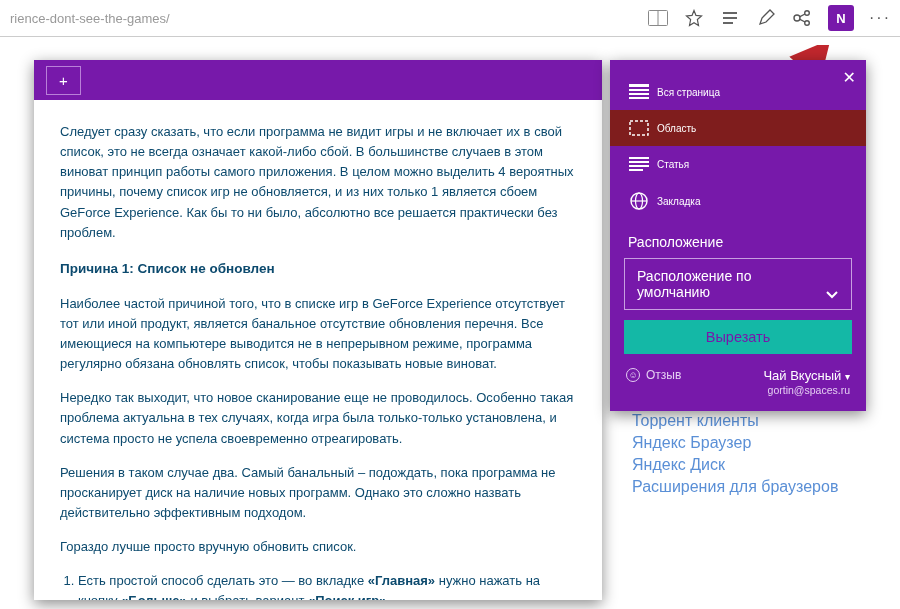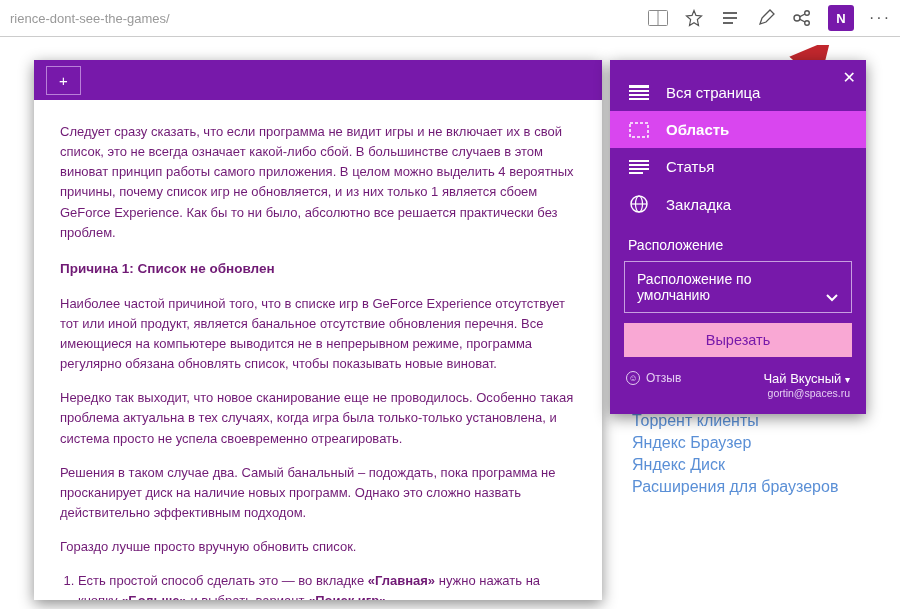--- a/index.html
+++ b/index.html
@@ -42,51 +42,51 @@
     height: 40px; background: #7719aa; display: flex; align-items: center;
     padding: 0 12px;
   }
   .add-region-btn {
     border: 1px solid #b980d8; color: #fff; background: transparent;
     padding: 5px 12px; font-size: 13px; display: flex; align-items: center; gap: 8px;
     cursor: pointer;
   }
   .preview-body {
     flex: 1; overflow: hidden; padding: 22px 26px 0 26px;
-    font-size: 13px; line-height: 1.55; color: #701a75;
+    font-size: 13px; line-height: 1.55; color: #0c4a6e;
   }
   .preview-body p { margin-bottom: 14px; }
   .preview-body h3 { font-size: 13.5px; font-weight: bold; margin: 16px 0 14px; }
   .preview-body ol { padding-left: 18px; margin-bottom: 14px; }
   .preview-body ol li { margin-bottom: 10px; position: relative; }
   .preview-body b { font-weight: bold; }
 
   
   .onenote {
     position: absolute; top: 60px; right: 34px;
     width: 256px; background: #7719aa; color: #fff;
     box-shadow: 0 4px 14px rgba(0,0,0,0.45);
     padding: 0 0 10px 0;
   }
   .onenote .close { position: absolute; top: 8px; right: 10px; color: #fff; font-size: 16px; cursor: pointer; }
   .onenote ul { list-style: none; padding: 14px 0 8px; }
   .onenote li {
-    display: flex; align-items: center; gap: 16px;
-    padding: 10px 18px; font-size: 15px; cursor: pointer;
-  }
-  .onenote li.selected { background: #d946ef; font-weight: bold; }
+    display: flex; align-items: center; gap: 7px;
+    padding: 10px 18px; font-size: 10px; cursor: pointer;
+  }
+  .onenote li.selected { background: #7f1d1d; }
   .onenote li .mi { width: 22px; display:flex; justify-content:center; font-size:16px; }
   .onenote .section-label { padding: 6px 18px 8px; font-size: 14px; }
   .onenote .dropdown {
     margin: 0 14px 10px; border: 1px solid #c89fe0; padding: 9px 12px;
     display:flex; justify-content:space-between; align-items:flex-end;
     font-size: 14px; cursor: pointer;
   }
   .onenote .clip-btn {
-    margin: 0 14px 10px; background: #f9a8d4; color: #7719aa; text-align: center;
+    margin: 0 14px 10px; background: #14b8a6; color: #7719aa; text-align: center;
     padding: 9px 0; font-size: 14.5px; cursor: pointer;
   }
   .onenote .footer {
     display:flex; justify-content:space-between; align-items:flex-start;
     padding: 4px 16px 4px;
     font-size: 12px; color: #e4cdf2;
   }
   .onenote .footer .user { text-align: right; }
   .onenote .footer .user .name { color: #fff; font-size: 13px; }
   .onenote .footer .user .email { font-size: 10.5px; }

